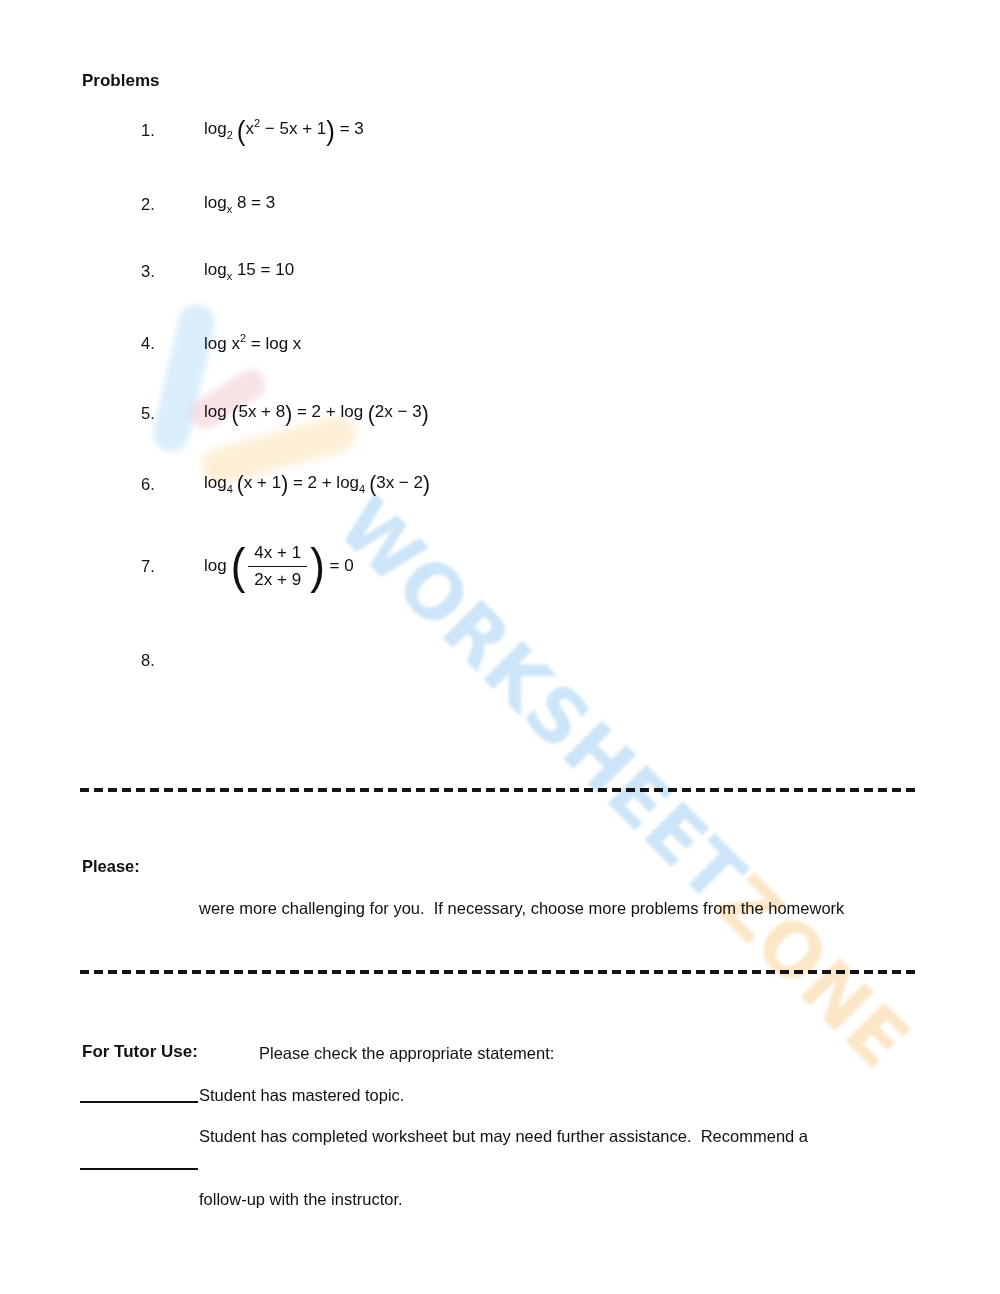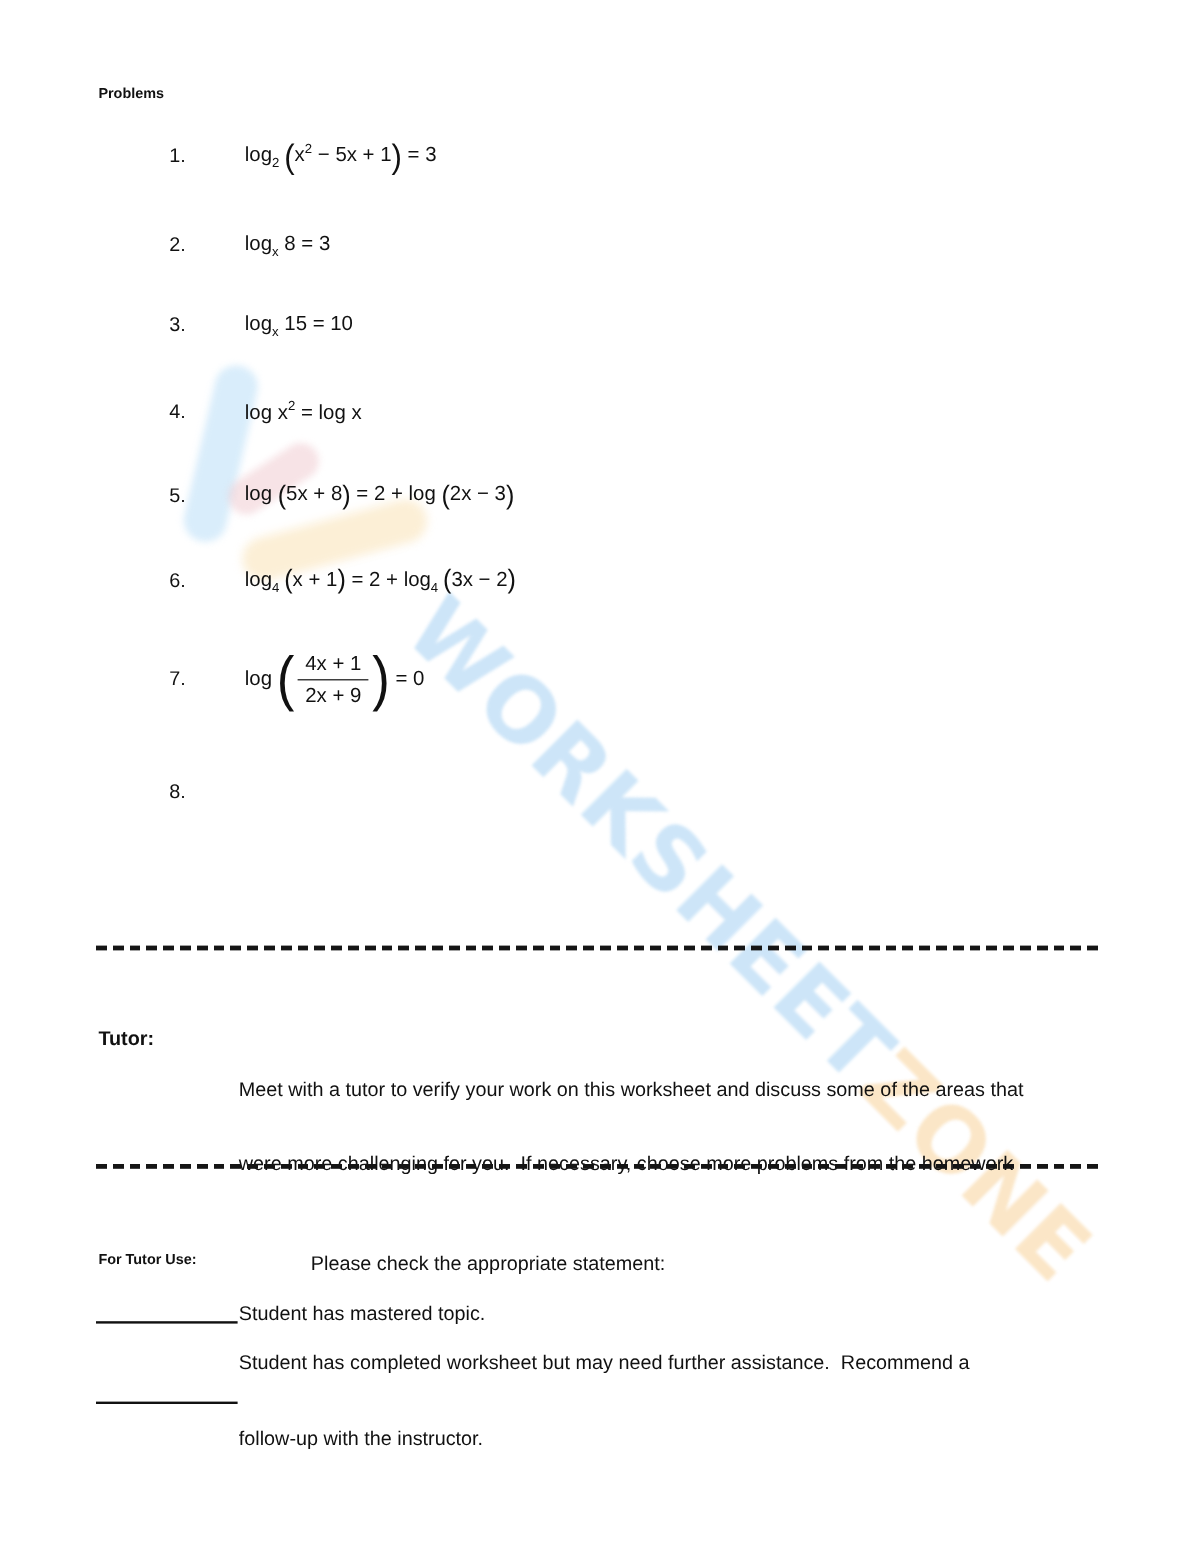--- a/index.html
+++ b/index.html
@@ -18,21 +18,21 @@
   .logo-yellow { left:200px; top:432px; width:158px; height:36px; border-radius:18px;
                  background:rgba(250,225,180,0.55); transform:rotate(-15deg); filter:blur(4px); }
   .wm-text {
     position:absolute; left:250px; top:716px; width:700px; text-align:center;
     transform:rotate(45deg); font-family:"DejaVu Sans", sans-serif; font-weight:bold;
     font-size:74px; letter-spacing:1px; white-space:nowrap; filter:blur(1.5px);
   }
   .wm-blue   { color:rgba(164,208,242,0.55); }
   .wm-orange { color:rgba(247,199,130,0.45); }
   
-  .h-bold { position:absolute; font-weight:bold; font-size:12px; }
+  .h-bold { position:absolute; font-weight:bold; font-size:17px; }
   .body-text { position:absolute; font-size:16.5px; line-height:20.8px; white-space:pre; }
   
   .prob { position:absolute; left:141px; display:flex; align-items:center; font-size:16px; }
   .pnum { width:63px; flex:none; font-size:16.5px; }
   .formula { white-space:pre; font-size:17px; font-family:"Liberation Sans", sans-serif; }
   .sub { font-size:11px; vertical-align:-5px; }
   .sup { font-size:11px; vertical-align:7px; }
   .mp  { font-size:21px; display:inline-block; transform:scaleY(1.06); vertical-align:middle; line-height:1; }
   .bp  { font-size:26px; display:inline-block; transform:scaleY(1.08); vertical-align:middle; line-height:1; }
   .hp  { font-size:44px; display:inline-block; transform:scaleY(1.15); vertical-align:middle; line-height:1; }
@@ -104,23 +104,22 @@
     <span class="pnum">7.</span>
     <span class="formula"><span>log</span><span class="hp ml4">(</span><span class="frac"><span class="fnum">4x + 1</span><span class="fden">2x + 9</span></span><span class="hp">)</span><span> = 0</span></span>
   </div>
 
   <div class="prob" id="p8">
     <span class="pnum">8.</span>
   </div>
 
   <div class="dash" id="dash1"></div>
 
-  <div class="h-bold" style="left:82px; top:857px; font-size:16.5px;">Tutor:</div>
+  <div class="h-bold" style="left:82px; top:857px; font-size:16.5px;">Please:</div>
   <div class="body-text" style="left:199px; top:856px;">
-    <div>Meet with a tutor to verify your work on this worksheet and discuss some of the areas that</div>
     <div>were more challenging for you.  If necessary, choose more problems from the homework</div>
   </div>
 
   <div class="dash" id="dash2"></div>
 
   <div class="h-bold" style="left:82px; top:1042px;">For Tutor Use:</div>
   <div class="body-text" style="left:259px; top:1043px;">Please check the appropriate statement:</div>
 
   <div class="blank" id="blank1"></div>
   <div class="body-text" style="left:199px; top:1084px; line-height:21px;">

